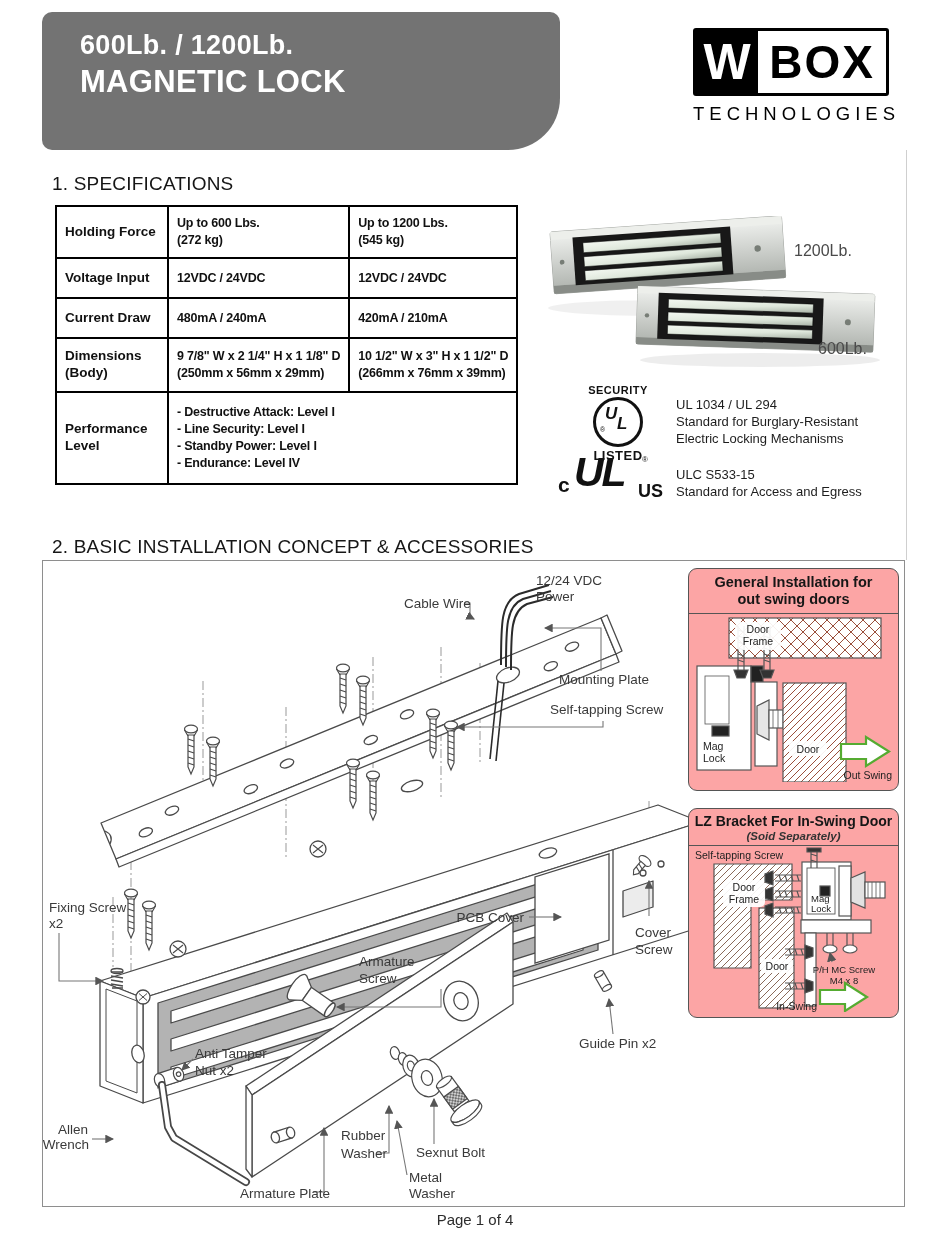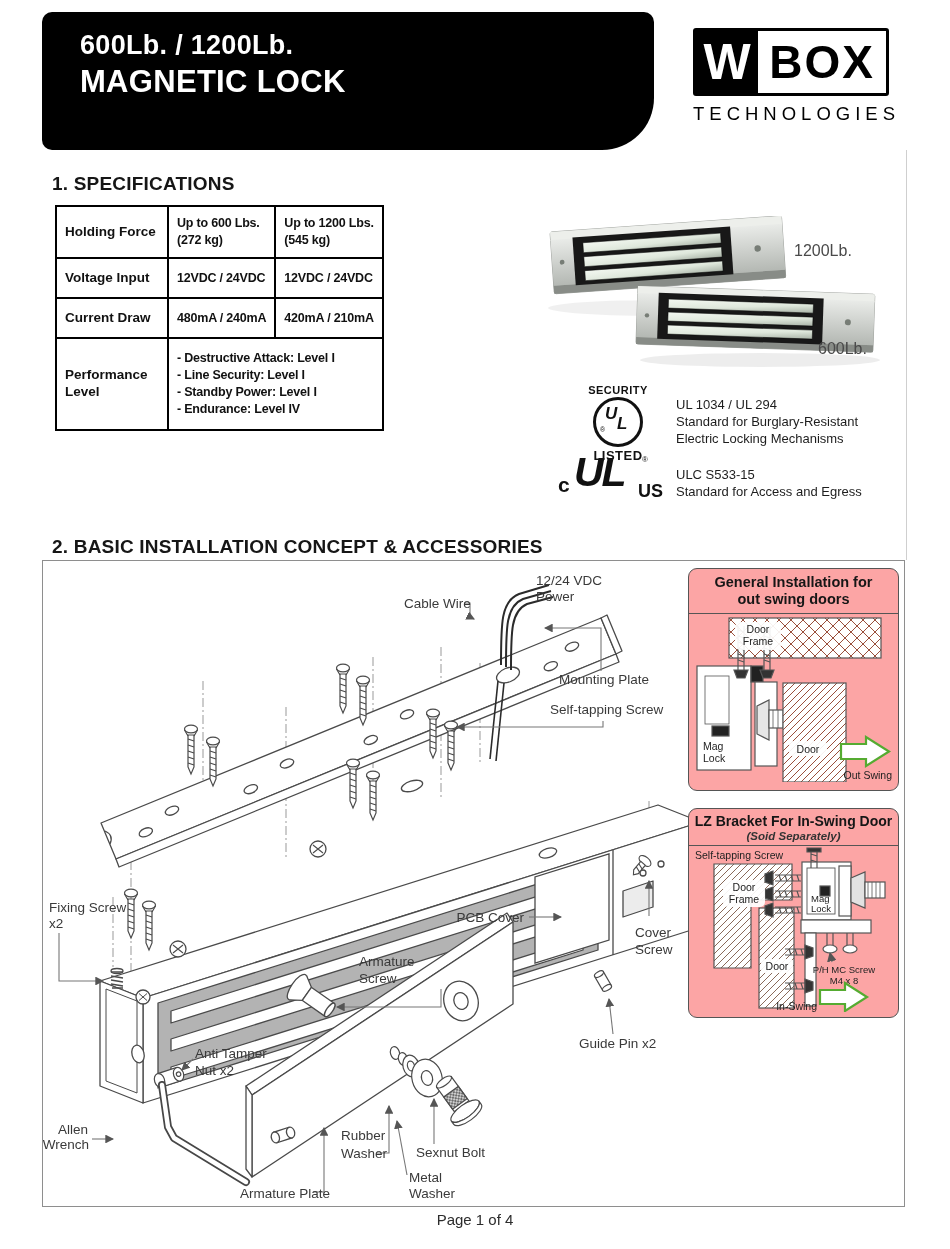--- a/index.html
+++ b/index.html
@@ -1,34 +1,34 @@
 <!DOCTYPE html>
 <html><head>
 <meta charset="utf-8">
 <style>
   html,body { margin:0; padding:0; background:#e8e8e8; }
   .page { position:relative; width:950px; height:1249px; background:#fff; margin:0 auto;
           font-family:"Liberation Sans", sans-serif; color:#111; overflow:hidden; }
 
   
-  .hdr-box { position:absolute; left:42px; top:12px; width:612px; height:138px;
-             background:#000000; border-radius:10px 10px 52px 10px; color:#fff; }
+  .hdr-box { position:absolute; left:42px; top:12px; width:518px; height:138px;
+             background:#737373; border-radius:10px 10px 52px 10px; color:#fff; }
   .hdr-t1 { position:absolute; left:38px; top:18px; font-size:27px; font-weight:bold; letter-spacing:.3px; }
   .hdr-t2 { position:absolute; left:38px; top:52px; font-size:31px; font-weight:bold; letter-spacing:.3px; }
   .hdr-t3 { position:absolute; left:38px; top:94px; font-size:21.5px; font-weight:400; }
   .logo { position:absolute; left:693px; top:28px; width:196px; }
   .logo-row { display:flex; border:3px solid #000; background:#fff; height:62px; border-radius:3px; overflow:hidden; }
   .logo-w { width:62px; background:#000; color:#fff; display:flex; align-items:center; justify-content:center;
             font-size:50px; font-weight:bold; }
   .logo-box { flex:1; display:flex; align-items:center; justify-content:center; color:#000;
               font-size:46px; font-weight:bold; letter-spacing:2px; }
   .logo-tag { text-align:center; font-size:18.5px; letter-spacing:5px; margin-top:7px; color:#000; }
 
   
-  .sec-title { position:absolute; left:52px; font-size:19px; font-weight:bold; letter-spacing:.2px; color:#161616; }
+  .sec-title { position:absolute; left:52px; font-size:19px; font-weight:normal; letter-spacing:.2px; color:#161616; }
 
   
   .spec-table { position:absolute; left:55px; top:205px; border-collapse:collapse; }
   .spec-table td { border:2px solid #000; padding:4px 8px; vertical-align:middle; }
   .spec-table td.hblk { background:#131313; color:#fff; font-weight:bold; font-size:14px; height:22px; }
   .spec-table td.hblk2 { border-left:3px solid #fff; }
   .spec-table td.lab { font-weight:bold; font-size:13.5px; width:94px; line-height:1.25; }
   .spec-table td.val { font-weight:bold; font-size:12.5px; line-height:1.35; letter-spacing:-.2px; }
   .cw1 { width:94px; } .cw2 { width:156px; } .cw3 { width:155px; }
   .rh1 td { height:42px; } .rh2 td { height:30px; } .rh3 td { height:30px; } .rh4 td { height:44px; } .rh5 td { height:82px; }
@@ -113,20 +113,34 @@
     </tr>
     <tr class="rh3">
       <td class="lab">
             <div>Current Draw</div>
           </td>
       <td class="val">
             <div>480mA / 240mA</div>
           </td>
       <td class="val">
             <div>420mA / 210mA</div>
+          </td>
+    </tr>
+    <tr class="rh4">
+      <td class="lab">
+            <div>Dimensions</div>
+            <div>(Body)</div>
+          </td>
+      <td class="val">
+            <div>9 7/8" W x 2 1/4" H x 1 1/8" D</div>
+            <div>(250mm x 56mm x 29mm)</div>
+          </td>
+      <td class="val">
+            <div>10 1/2" W x 3" H x 1 1/2" D</div>
+            <div>(266mm x 76mm x 39mm)</div>
           </td>
     </tr>
     <tr class="rh5">
       <td class="lab">
             <div>Performance</div>
             <div>Level</div>
           </td>
       <td class="val" colspan="2">
         <div>- Destructive Attack: Level I</div>
         <div>- Line Security: Level I</div>

